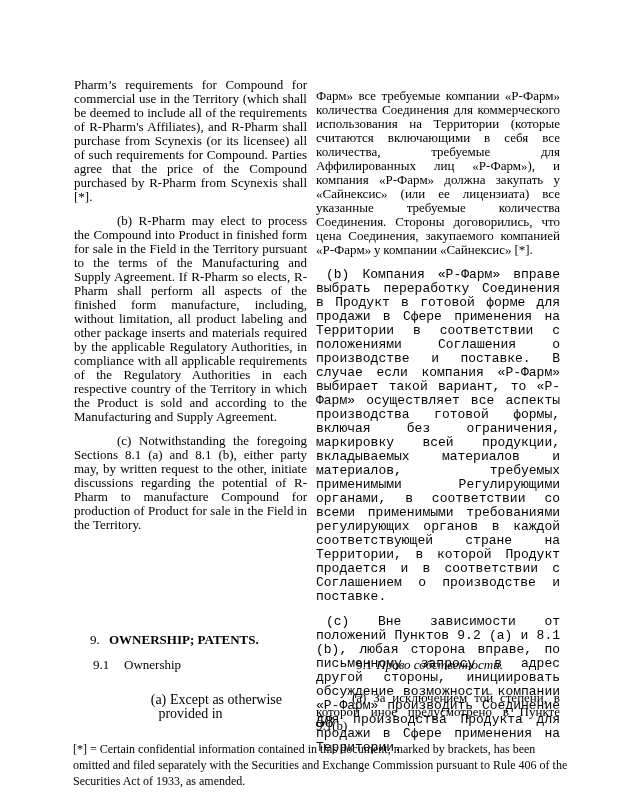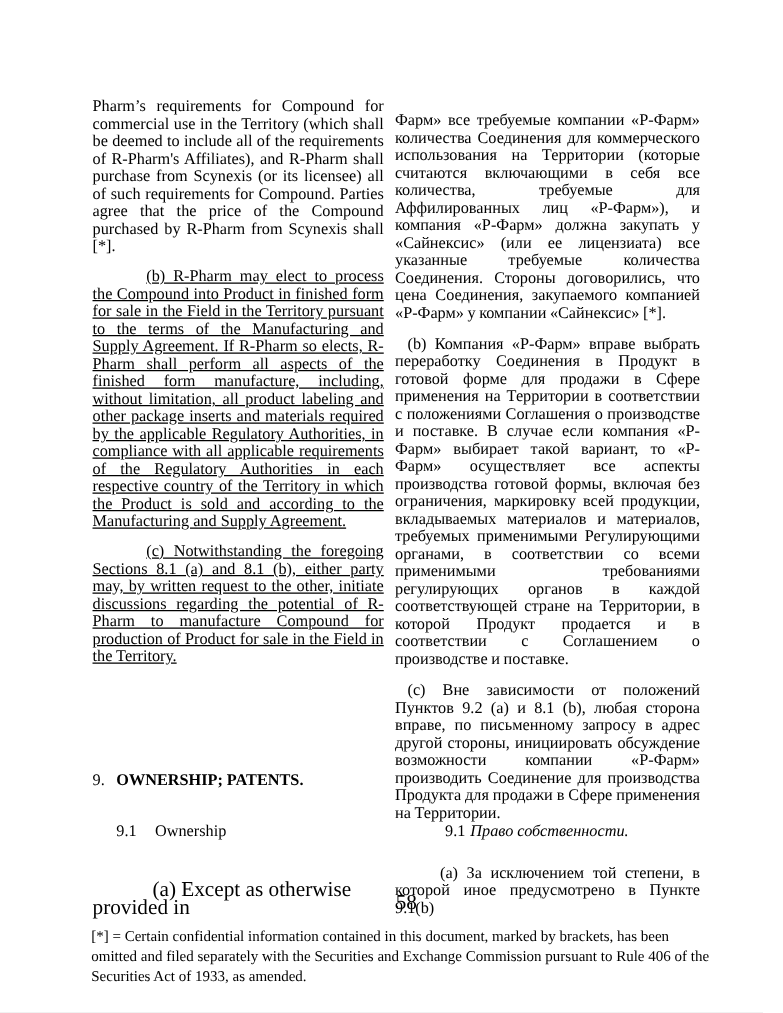--- a/index.html
+++ b/index.html
@@ -29,25 +29,25 @@
   .row-sub     { height: 22px; gap: 33px; }
   .cell { overflow: visible; }
   .para {
     margin: 0 0 10px 0;
     font-size: 13px;
     line-height: 14px;
     text-align: justify;
   }
   .para:last-child { margin-bottom: 0; }
   .cell-ru .para { word-spacing: -0.4px; margin-top: 11px; }
-  .indent-en { text-indent: 43px; text-decoration: underline; }
-  .indent-ru { text-indent: 10px; }
+  .indent-en { text-indent: 43px; }
+  .indent-ru { text-indent: 10px; font-family: Liberation Mono, monospace; }
   .indent-ru-a { text-indent: 36px; }
   .heading {
-    margin: 0;
+    margin: 16px;
     padding-top: 2px;
     font-size: 13px;
     line-height: 14px;
   }
   .heading-ru {
     font-weight: bold;
     text-align: justify;
     word-spacing: -0.4px;
   }
   .hnum {
@@ -72,23 +72,24 @@
     margin-right: 4px;
   }
   .ital { font-style: italic; }
   .alabel-en {
     display: inline-block;
     margin-left: 48px;
     width: 23px;
   }
   .cell-bottom { align-self: end; }
   .para-a-en {
-    margin: 0;
-    font-size: 17px;
+    margin: 12px;
+    font-size: 14px;
     line-height: 14px;
+    text-align: center;
   }
   .pagenum {
     position: absolute;
     top: 715px;
     left: 82px;
     width: 486px;
     text-align: center;
     font-size: 17px;
     line-height: 14px;
   }

